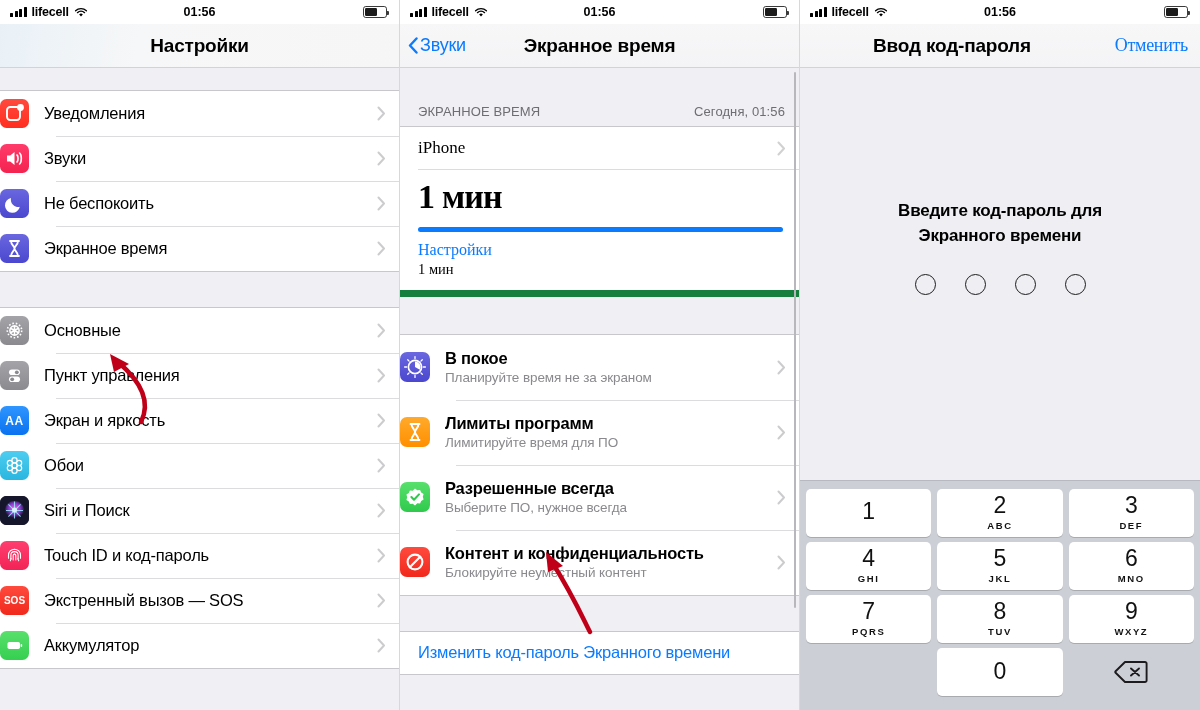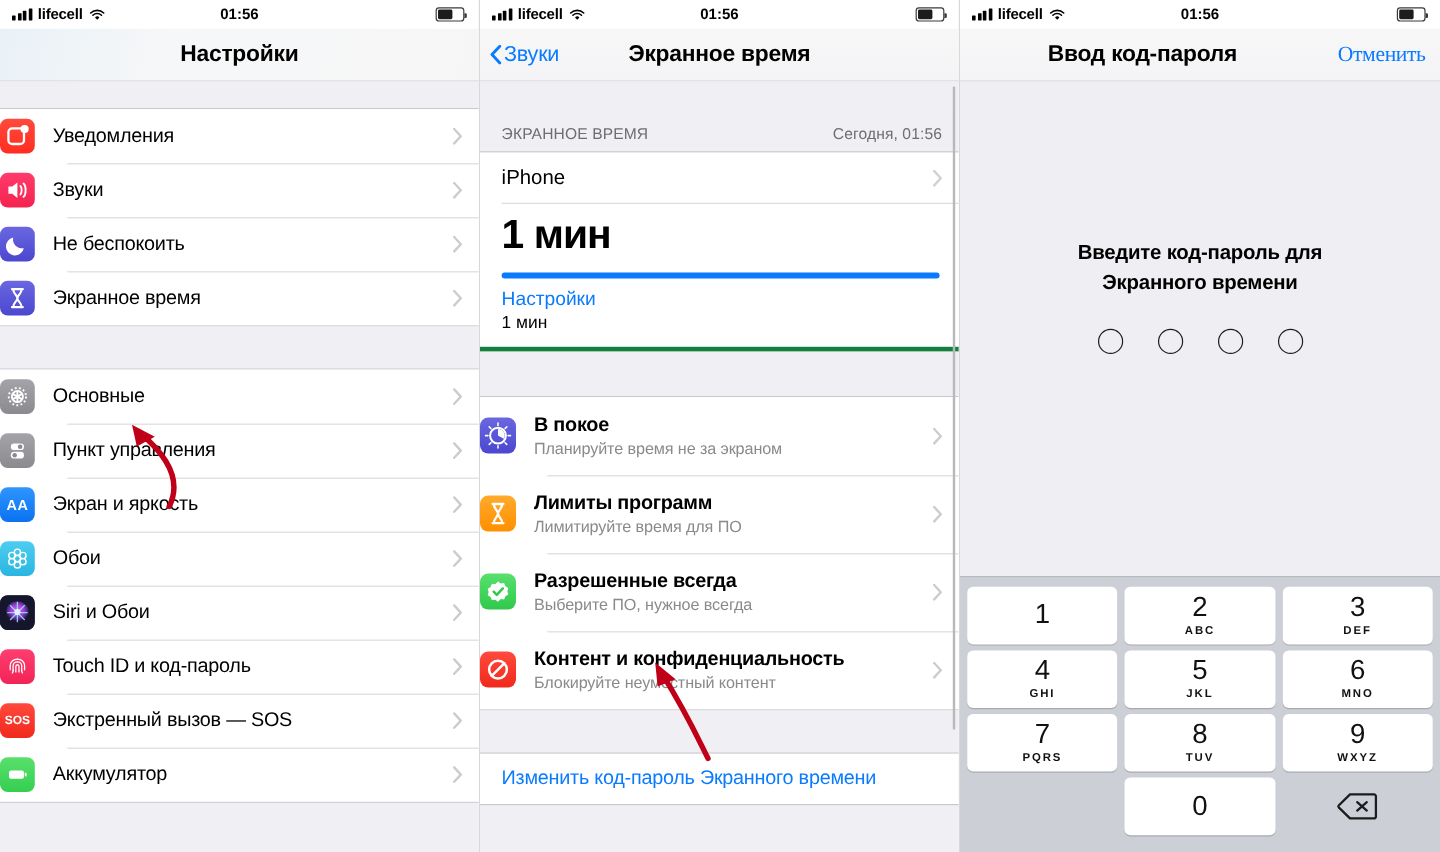--- a/index.html
+++ b/index.html
@@ -85,21 +85,21 @@
   .row2 .ico { width:30px; height:30px; border-radius:7px; }
   .tw { flex:1; margin-left:15px; display:flex; flex-direction:column; gap:2px; }
   .tw .t1 { font-size:16.5px; color:#000; font-weight:600; letter-spacing:-0.2px; }
   .tw .t2 { font-size:13.5px; color:#8a8a8e; letter-spacing:-0.1px; }
 
   
   .sec-head {
     display:flex; justify-content:space-between; align-items:flex-end;
     padding: 0 14px 7px 18px; height:30px; color:#6d6d72; font-size:13px; letter-spacing:0.1px;
   }
-  .st-card { background:#fff; border-top:1px solid #c8c7cc; border-bottom:4px solid #15803d; }
+  .st-card { background:#fff; border-top:1px solid #c8c7cc; border-bottom:7px solid #15803d;font-family:Liberation Serif, serif; }
   .st-device { display:flex; align-items:center; height:42px; padding-left:18px; position:relative; }
   .st-device .t { flex:1; font-size:17px; color:#000; }
   .st-body { padding: 10px 16px 12px 18px; position:relative; }
   .st-body::before { content:""; position:absolute; left:18px; right:0; top:0; height:1px; background:#dcdcde; }
   .st-big { font-size:34px; font-weight:bold; letter-spacing:-0.8px; color:#000; line-height:1.05; }
   .st-bar { height:5px; border-radius:3px; background:#0a7bff; margin-top:12px; }
   .st-link { color:#0a7bff; font-size:16px; margin-top:9px; }
   .st-sub { color:#000; font-size:14.5px; margin-top:2px; }
   .st-footer { background:#fff; border-top:1px solid #c8c7cc; border-bottom:1px solid #c8c7cc;
     height:44px; display:flex; align-items:center; padding-left:18px; }
@@ -295,21 +295,21 @@
                     <stop offset="55%" stop-color="#8b3ed6"></stop>
                     <stop offset="100%" stop-color="#15152b"></stop>
               </radialGradient>
                 </defs>
               <rect width="29" height="29" fill="#15152b"></rect>
               <ellipse cx="14.5" cy="13.5" rx="9.5" ry="8.5" fill="url(#sg)"></ellipse>
               <path d="M14.5 5.5v17M6 14.5h17M8.4 8.4l12.2 12.2M20.6 8.4 8.4 20.6" stroke="#9fe8ff" stroke-width="1.1" opacity=".85"></path>
               <circle cx="14.5" cy="14" r="2.6" fill="#dff6ff" opacity=".9"></circle>
             </svg>
           </span>
-          <span class="row-label">Siri и Обои</span>
+          <span class="row-label">Siri и Поиск</span>
           <svg class="chev-r" viewBox="0 0 9 15">
               <path d="M1.5 1.5 7 7.5 1.5 13.5" fill="none" stroke="#c4c4c6" stroke-width="2" stroke-linecap="round" stroke-linejoin="round"></path>
             </svg>
         </div>
 
         <div class="row">
           <span class="ico" style="background:linear-gradient(#ff3e6f,#f22357)">
             <svg width="29" height="29" viewBox="0 0 29 29">
                 <g fill="none" stroke="#fff" stroke-width="1.1" stroke-linecap="round">
               <path d="M14.5 8.2c-3.4 0-6 2.6-6 5.8v3.2"></path>

